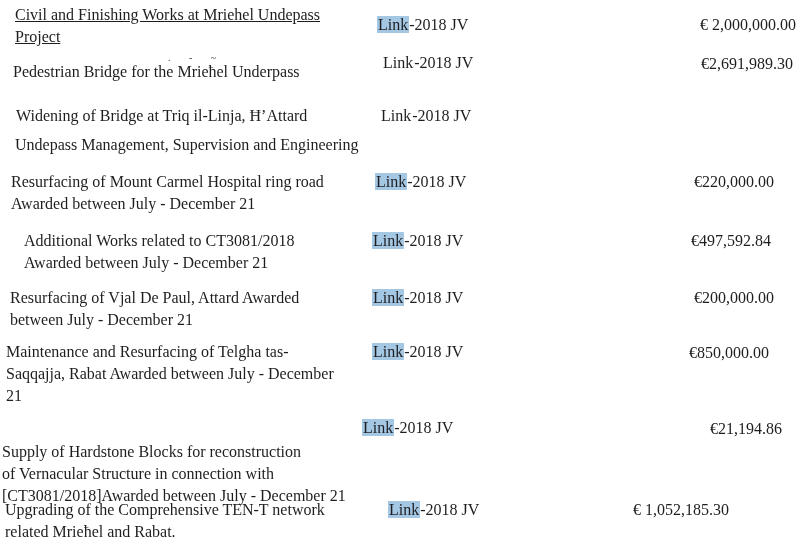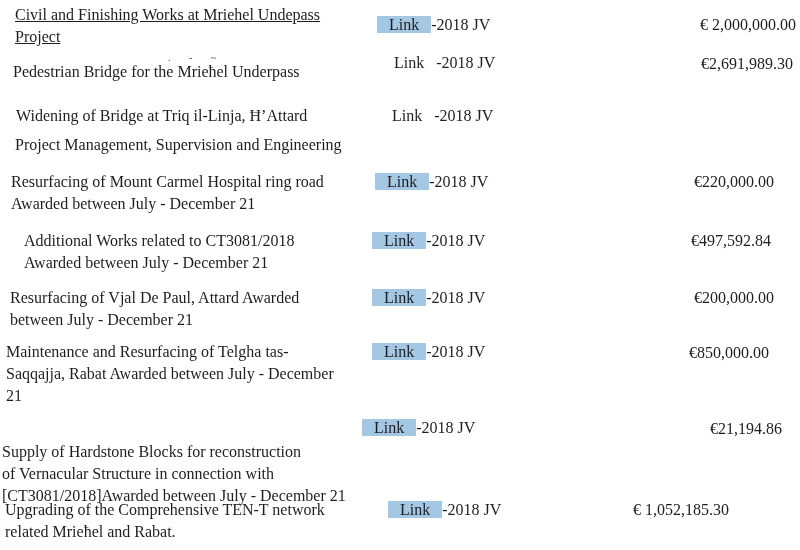--- a/index.html
+++ b/index.html
@@ -10,21 +10,21 @@
     background:#ffffff;
     font-family:"Liberation Serif","DejaVu Serif",serif;
     font-size:16px;
     line-height:22px;
     color:#1e1e20;
   }
   .cell{position:absolute;}
   .desc{white-space:pre-line;max-width:392px;}
   .linkcell{white-space:nowrap;}
   .amt{white-space:nowrap;}
-  .lw{padding:0 12px;}
+  .lw{padding:0 1px;}
   .lw[data-hl="true"]{background:#a4c7e4;}
   .frag{
     position:absolute;
     font-size:10px;
     letter-spacing:8px;
     color:#3c3c3e;
     white-space:nowrap;
   }
   
   .r1-desc{top:4px;left:15px;text-decoration:underline;}   .r1-link{top:14px;left:377px;}  .r1-amt{top:14px;left:700px;}
@@ -49,21 +49,21 @@
   <div class="cell amt r1-amt">€ 2,000,000.00</div>
 
   <div class="frag r2-frag">. - ~</div>
   <div class="cell desc r2-desc">Pedestrian Bridge for the Mrieħel Underpass</div>
   <div class="cell linkcell r2-link"><span class="lw" data-hl="false">Link</span><span>-2018 JV</span></div>
   <div class="cell amt r2-amt">€2,691,989.30</div>
 
   <div class="cell desc r3-desc">Widening of Bridge at Triq il-Linja, Ħ’Attard</div>
   <div class="cell linkcell r3-link"><span class="lw" data-hl="false">Link</span><span>-2018 JV</span></div>
 
-  <div class="cell desc r4-desc">Project Management, Supervision and Engineering</div>
+  <div class="cell desc r4-desc">Undepass Management, Supervision and Engineering</div>
 
   <div class="cell desc r5-desc">Resurfacing of Mount Carmel Hospital ring road
 Awarded between July - December 21</div>
   <div class="cell linkcell r5-link"><span class="lw" data-hl="true">Link</span><span>-2018 JV</span></div>
   <div class="cell amt r5-amt">€220,000.00</div>
 
   <div class="cell desc r6-desc">Additional Works related to CT3081/2018
 Awarded between July - December 21</div>
   <div class="cell linkcell r6-link"><span class="lw" data-hl="true">Link</span><span>-2018 JV</span></div>
   <div class="cell amt r6-amt">€497,592.84</div>

